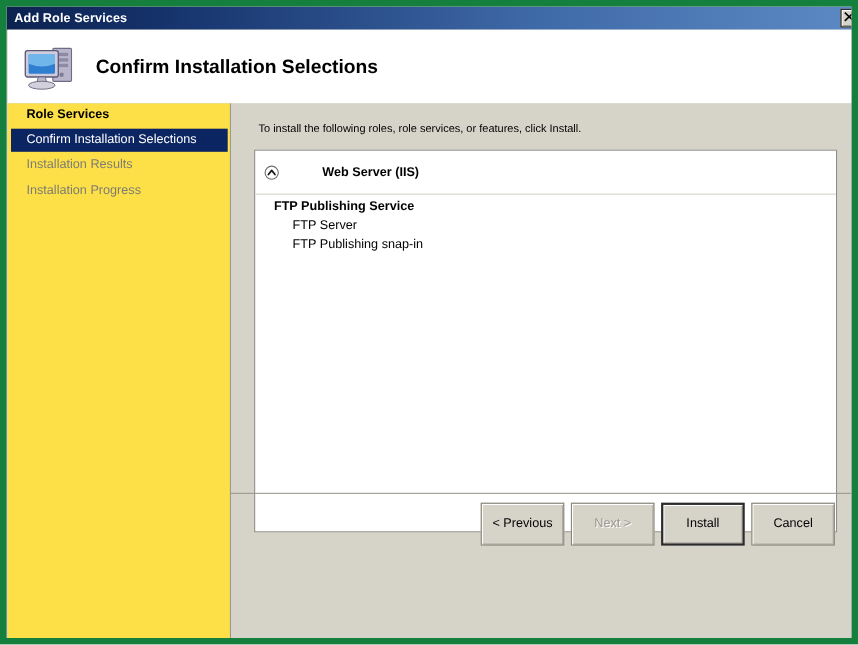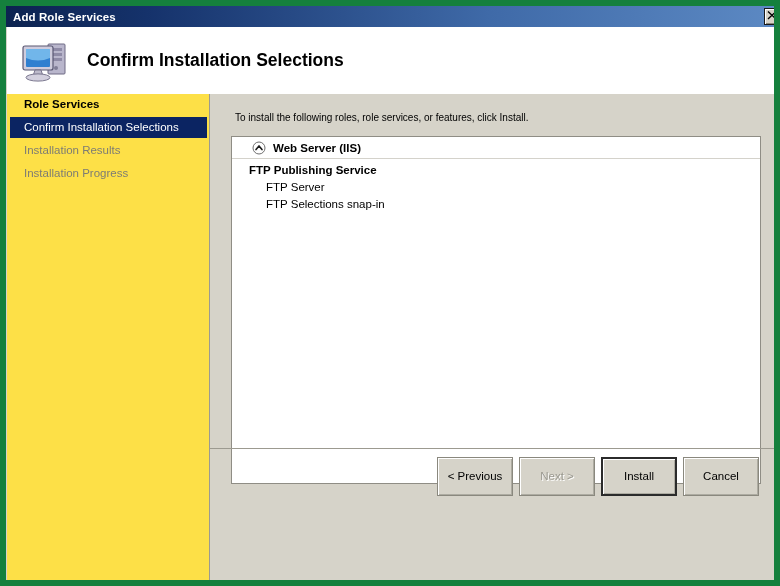--- a/index.html
+++ b/index.html
@@ -133,24 +133,25 @@
     width: 530px;
     height: 348px;
     background: #ffffff;
     border: 1px solid #8f8d85;
     box-sizing: border-box;
     overflow: hidden;
   }
   .role-header {
     display: flex;
     align-items: center;
-    height: 22px;
-    padding-left: 20px;
+    height: 40px;
+    padding-left: 8px;
     border-bottom: 1px solid #d4d2cb;
     box-sizing: border-box;
+    gap: 32px;
   }
   .collapse-icon {
     width: 14px;
     height: 14px;
     flex: 0 0 auto;
     margin-right: 7px;
     cursor: pointer;
   }
   .role-name {
     font-size: 11.5px;
@@ -273,21 +274,21 @@
         <div class="role-header">
           <svg class="collapse-icon" viewBox="0 0 14 14">
             <circle cx="7" cy="7" r="6" fill="#ffffff" stroke="#6e6e6e" stroke-width="1"></circle>
             <path d="M4 8.6 L7 4.9 L10 8.6" fill="none" stroke="#1a1a1a" stroke-width="1.6" stroke-linecap="round" stroke-linejoin="round"></path>
           </svg>
           <span class="role-name">Web Server (IIS)</span>
         </div>
         <div class="tree-list">
           <div class="tree-row lvl1">FTP Publishing Service</div>
           <div class="tree-row lvl2">FTP Server</div>
-          <div class="tree-row lvl2">FTP Selections snap-in</div>
+          <div class="tree-row lvl2">FTP Publishing snap-in</div>
         </div>
       </div>
 
     </div>
 
   </div>
 
   <div class="footer-sep"></div>
   <div class="footer">
     <button class="btn">&lt; Previous</button>

